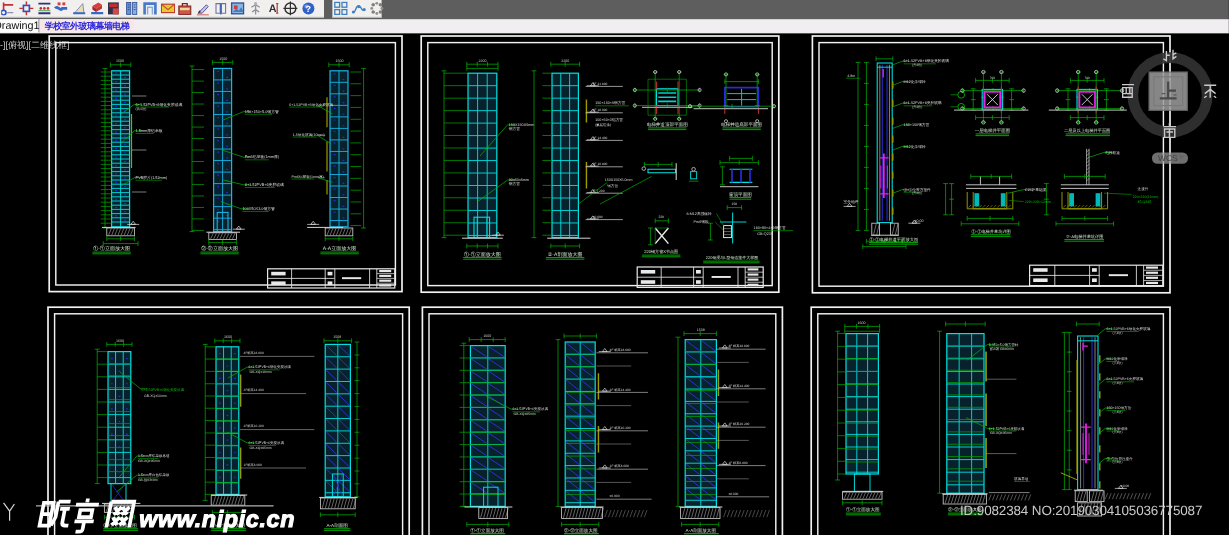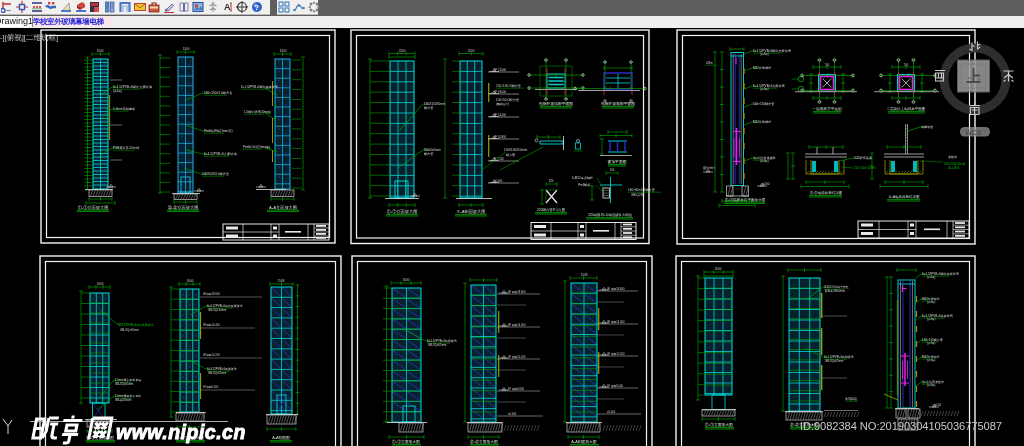--- a/index.html
+++ b/index.html
@@ -120,21 +120,21 @@
       <circle cx="6" cy="10.2" r="1.2" fill="#909090"></circle>
       <circle cx="1.8" cy="6" r="1.2" fill="#909090"></circle>
       <circle cx="10.2" cy="6" r="1.2" fill="#909090"></circle>
     </svg>
   </div>
 
 <div class="abs" style="left:0;top:16px;width:1024px;height:12px;background:#f0eef0;"></div>
 
 <div class="abs" style="left:-7px;top:16px;width:37px;height:11px;background:#fcfcfc;border-right:1.5px solid #888;color:#111;font-size:9px;line-height:11px;padding-left:2px;">Drawing1</div>
 
-<div class="abs" style="left:33px;top:16px;width:79px;height:11px;background:#f8e6ea;color:#2a2ad8;font-size:7.5px;line-height:11.5px;font-weight:bold;letter-spacing:-0.45px;white-space:nowrap;overflow:hidden;">学校室外玻璃幕墙电梯</div>
+<div class="abs" style="left:33px;top:16px;width:79px;height:11px;background:#f8e6ea;color:#2a2ad8;font-size:7.5px;line-height:11.5px;text-align:center;font-weight:bold;letter-spacing:-0.45px;white-space:nowrap;overflow:hidden;">学校室外玻璃幕墙电梯</div>
 
 <div class="abs" style="left:0;top:28px;width:1024px;height:418px;background:#000;">
 <svg width="1024" height="418" viewBox="0 0 1024 418">
 <g transform="translate(0,-28)" font-family="Liberation Sans, sans-serif">
 
 <g>
           <text x="-2" y="40" font-size="7.5" fill="#c8c8c8" text-anchor="start" font-family="Liberation Sans, sans-serif">[-][俯视][二维线框]</text>
         </g>
 <g>
           <rect x="41" y="30" width="294" height="213" fill="none" stroke="#f2f2f2" stroke-width="1.4"></rect>

